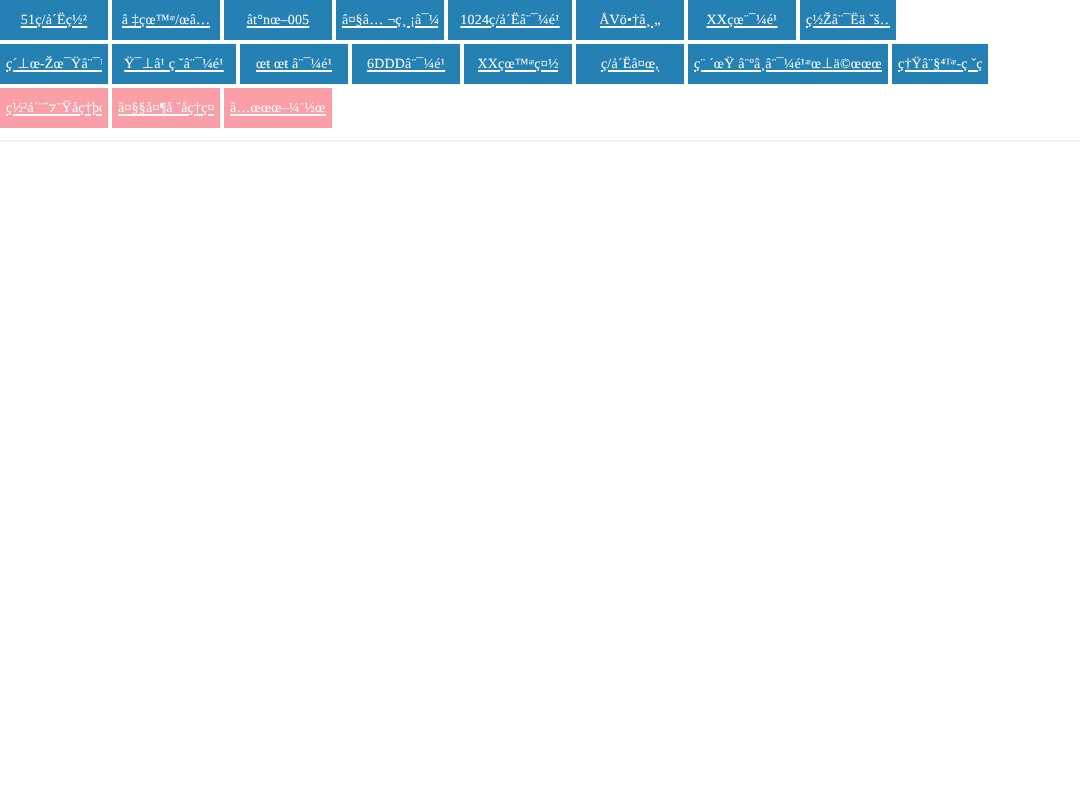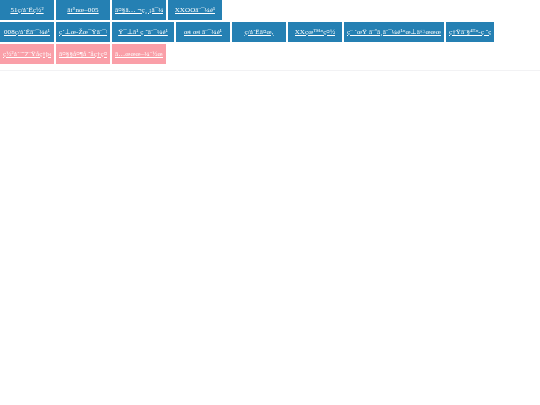--- a/index.html
+++ b/index.html
@@ -64,48 +64,60 @@
 </head>
 <body>
 
 <div id="tag-grid">
 
   <div class="tag-row">
     <div class="tag-chip blue" style="width:54px">
         <span class="tag-label">51ç/ả´Ëç½²</span>
       </div>
     <div class="tag-chip blue" style="width:54px">
+        <span class="tag-label">â ‡çœ™ᵆ/œâ…</span>
+      </div>
+    <div class="tag-chip blue" style="width:54px">
         <span class="tag-label">ât°nœ–005</span>
       </div>
     <div class="tag-chip blue" style="width:54px">
         <span class="tag-label">â¤§â… ¬ç¸ ¡â¯¼é¹</span>
       </div>
+    <div class="tag-chip blue" style="width:62px">
+        <span class="tag-label">1024ç/ả´Ëâ¨¯¼é¹</span>
+      </div>
     <div class="tag-chip blue" style="width:54px">
-        <span class="tag-label">XXOOâ¨¯¼é¹</span>
+        <span class="tag-label">ÅVö•†â¸ „</span>
+      </div>
+    <div class="tag-chip blue" style="width:54px">
+        <span class="tag-label">XXçœ¨¯¼é¹</span>
+      </div>
+    <div class="tag-chip blue" style="width:48px">
+        <span class="tag-label">ç½Žâ¨¯Ëä ˇš…</span>
       </div>
   </div>
 
   <div class="tag-row">
-    <div class="tag-chip blue" style="width:54px">
-        <span class="tag-label">008ç/ả´Ëâ¨¯¼é¹</span>
-      </div>
     <div class="tag-chip blue" style="width:54px">
         <span class="tag-label">ç´⊥œ‑Žœ¯Ÿâ¨¯¼é¹</span>
       </div>
     <div class="tag-chip blue" style="width:62px">
         <span class="tag-label">Ÿ¯⊥â¹  ç  ˇâ¨¯¼é¹</span>
       </div>
     <div class="tag-chip blue" style="width:54px">
         <span class="tag-label">œŧ  œŧ  â¨¯¼é¹</span>
       </div>
     <div class="tag-chip blue" style="width:54px">
-        <span class="tag-label">ç/ả´Ëâ¤œ,</span>
+        <span class="tag-label">6DDDâ¨¯¼é¹</span>
       </div>
     <div class="tag-chip blue" style="width:54px">
         <span class="tag-label">XXçœ™ᵆç¤½</span>
+      </div>
+    <div class="tag-chip blue" style="width:54px">
+        <span class="tag-label">ç/ả´Ëâ¤œ,</span>
       </div>
     <div class="tag-chip blue" style="width:100px">
         <span class="tag-label">ç¨ ˊœŸ â¨ºâ¸â¨¯¼é¹ᵆœ⊥ä©œœœœç¤œ§å¨</span>
       </div>
     <div class="tag-chip blue" style="width:48px">
         <span class="tag-label">ç†Ÿâ¨§⁴ᵀᵆ‑ç ˇç¤ᵆœ</span>
       </div>
   </div>
 
   <div class="tag-row">

